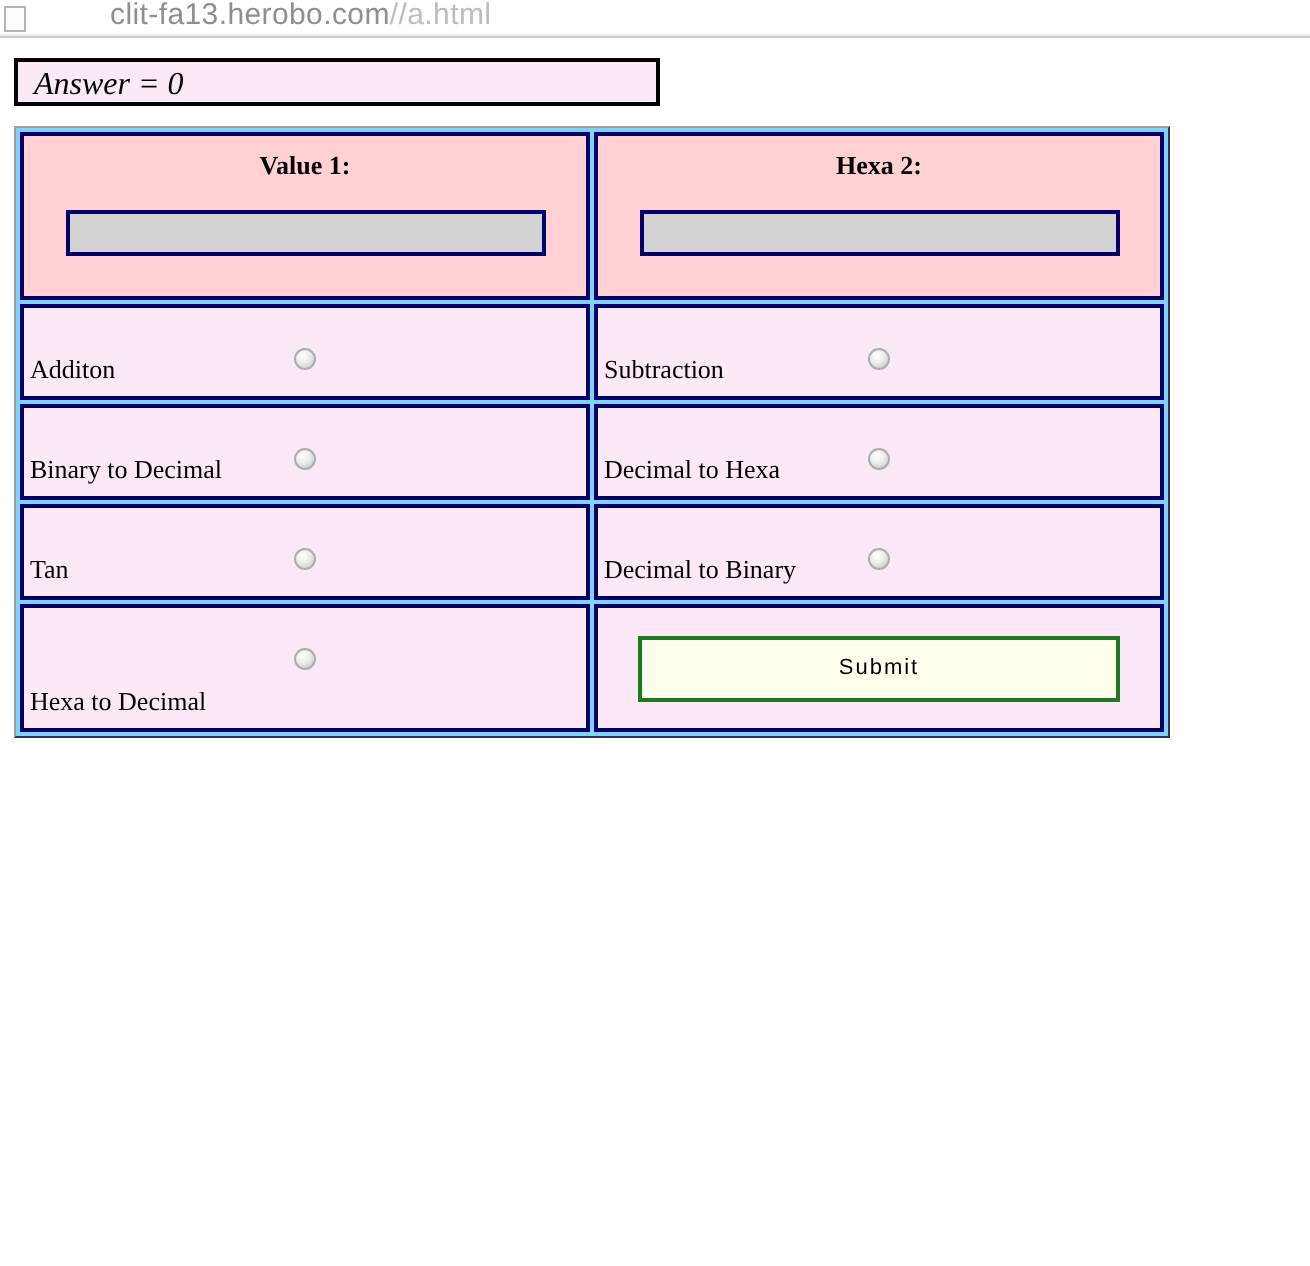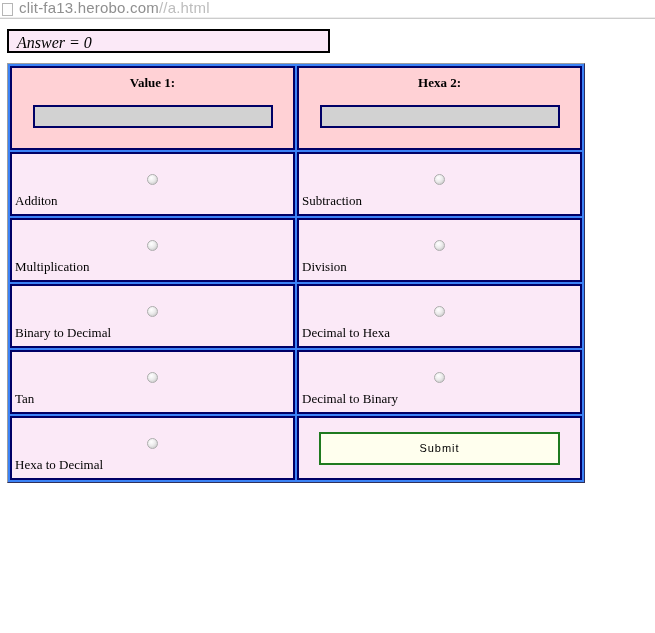--- a/index.html
+++ b/index.html
@@ -21,20 +21,21 @@
     overflow: hidden;
   }
   
   .tab-bar {
     height: 16px;
     overflow: hidden;
     display: flex;
     align-items: flex-end;
     padding-left: 2px;
     font-family: "Liberation Sans", sans-serif;
+    gap: 36px;
   }
   .page-icon {
     display: inline-block;
     width: 11px; height: 13px;
     border: 1px solid #b5b5b5;
     margin-top: 1px;
     margin-right: 6px;
     background: #fdfdfd;
   }
   .tab-title {
@@ -68,21 +69,21 @@
   }
   
   table.calc {
     margin: 10px 16px 0 7px;
     width: 578px;
     table-layout: fixed;
     border-collapse: separate;
     border-spacing: 2px;
     border: 1px solid;
     border-color: #9e9e9e #30305a #30305a #9e9e9e;
-    background: #3b82f6;
+    background: #7dd3fc;
   }
   td {
     border: 2px solid var(--cell-border);
     padding: 0;
   }
   td.hdr {
     background: var(--header-bg);
     height: 84px;
     text-align: center;
     vertical-align: top;
@@ -99,21 +100,21 @@
     width: 240px;
     height: 23px;
     background: var(--input-bg);
     border: 2px solid var(--input-border);
     font-family: "Liberation Serif", serif;
     font-size: 13px;
     padding: 0 3px;
   }
   td.op {
     background: var(--cell-bg);
-    height: 64px;
+    height: 48px;
     position: relative;
   }
   .radio {
     position: absolute;
     top: 20px;
     left: 50%;
     margin-left: -6px;
     width: 11px; height: 11px;
     border-radius: 50%;
     border: 1px solid #adadad;
@@ -175,30 +176,20 @@
     <td class="op">
       <span class="radio"></span>
       <span class="op-label">Additon</span>
     </td>
     <td class="op">
       <span class="radio"></span>
       <span class="op-label">Subtraction</span>
     </td>
   </tr>
 
-  <tr>
-    <td class="op">
-      <span class="radio"></span>
-      <span class="op-label">Multiplication</span>
-    </td>
-    <td class="op">
-      <span class="radio"></span>
-      <span class="op-label">Division</span>
-    </td>
-  </tr>
 
 
   <tr>
     <td class="op">
       <span class="radio"></span>
       <span class="op-label">Binary to Decimal</span>
     </td>
     <td class="op">
       <span class="radio"></span>
       <span class="op-label">Decimal to Hexa</span>

